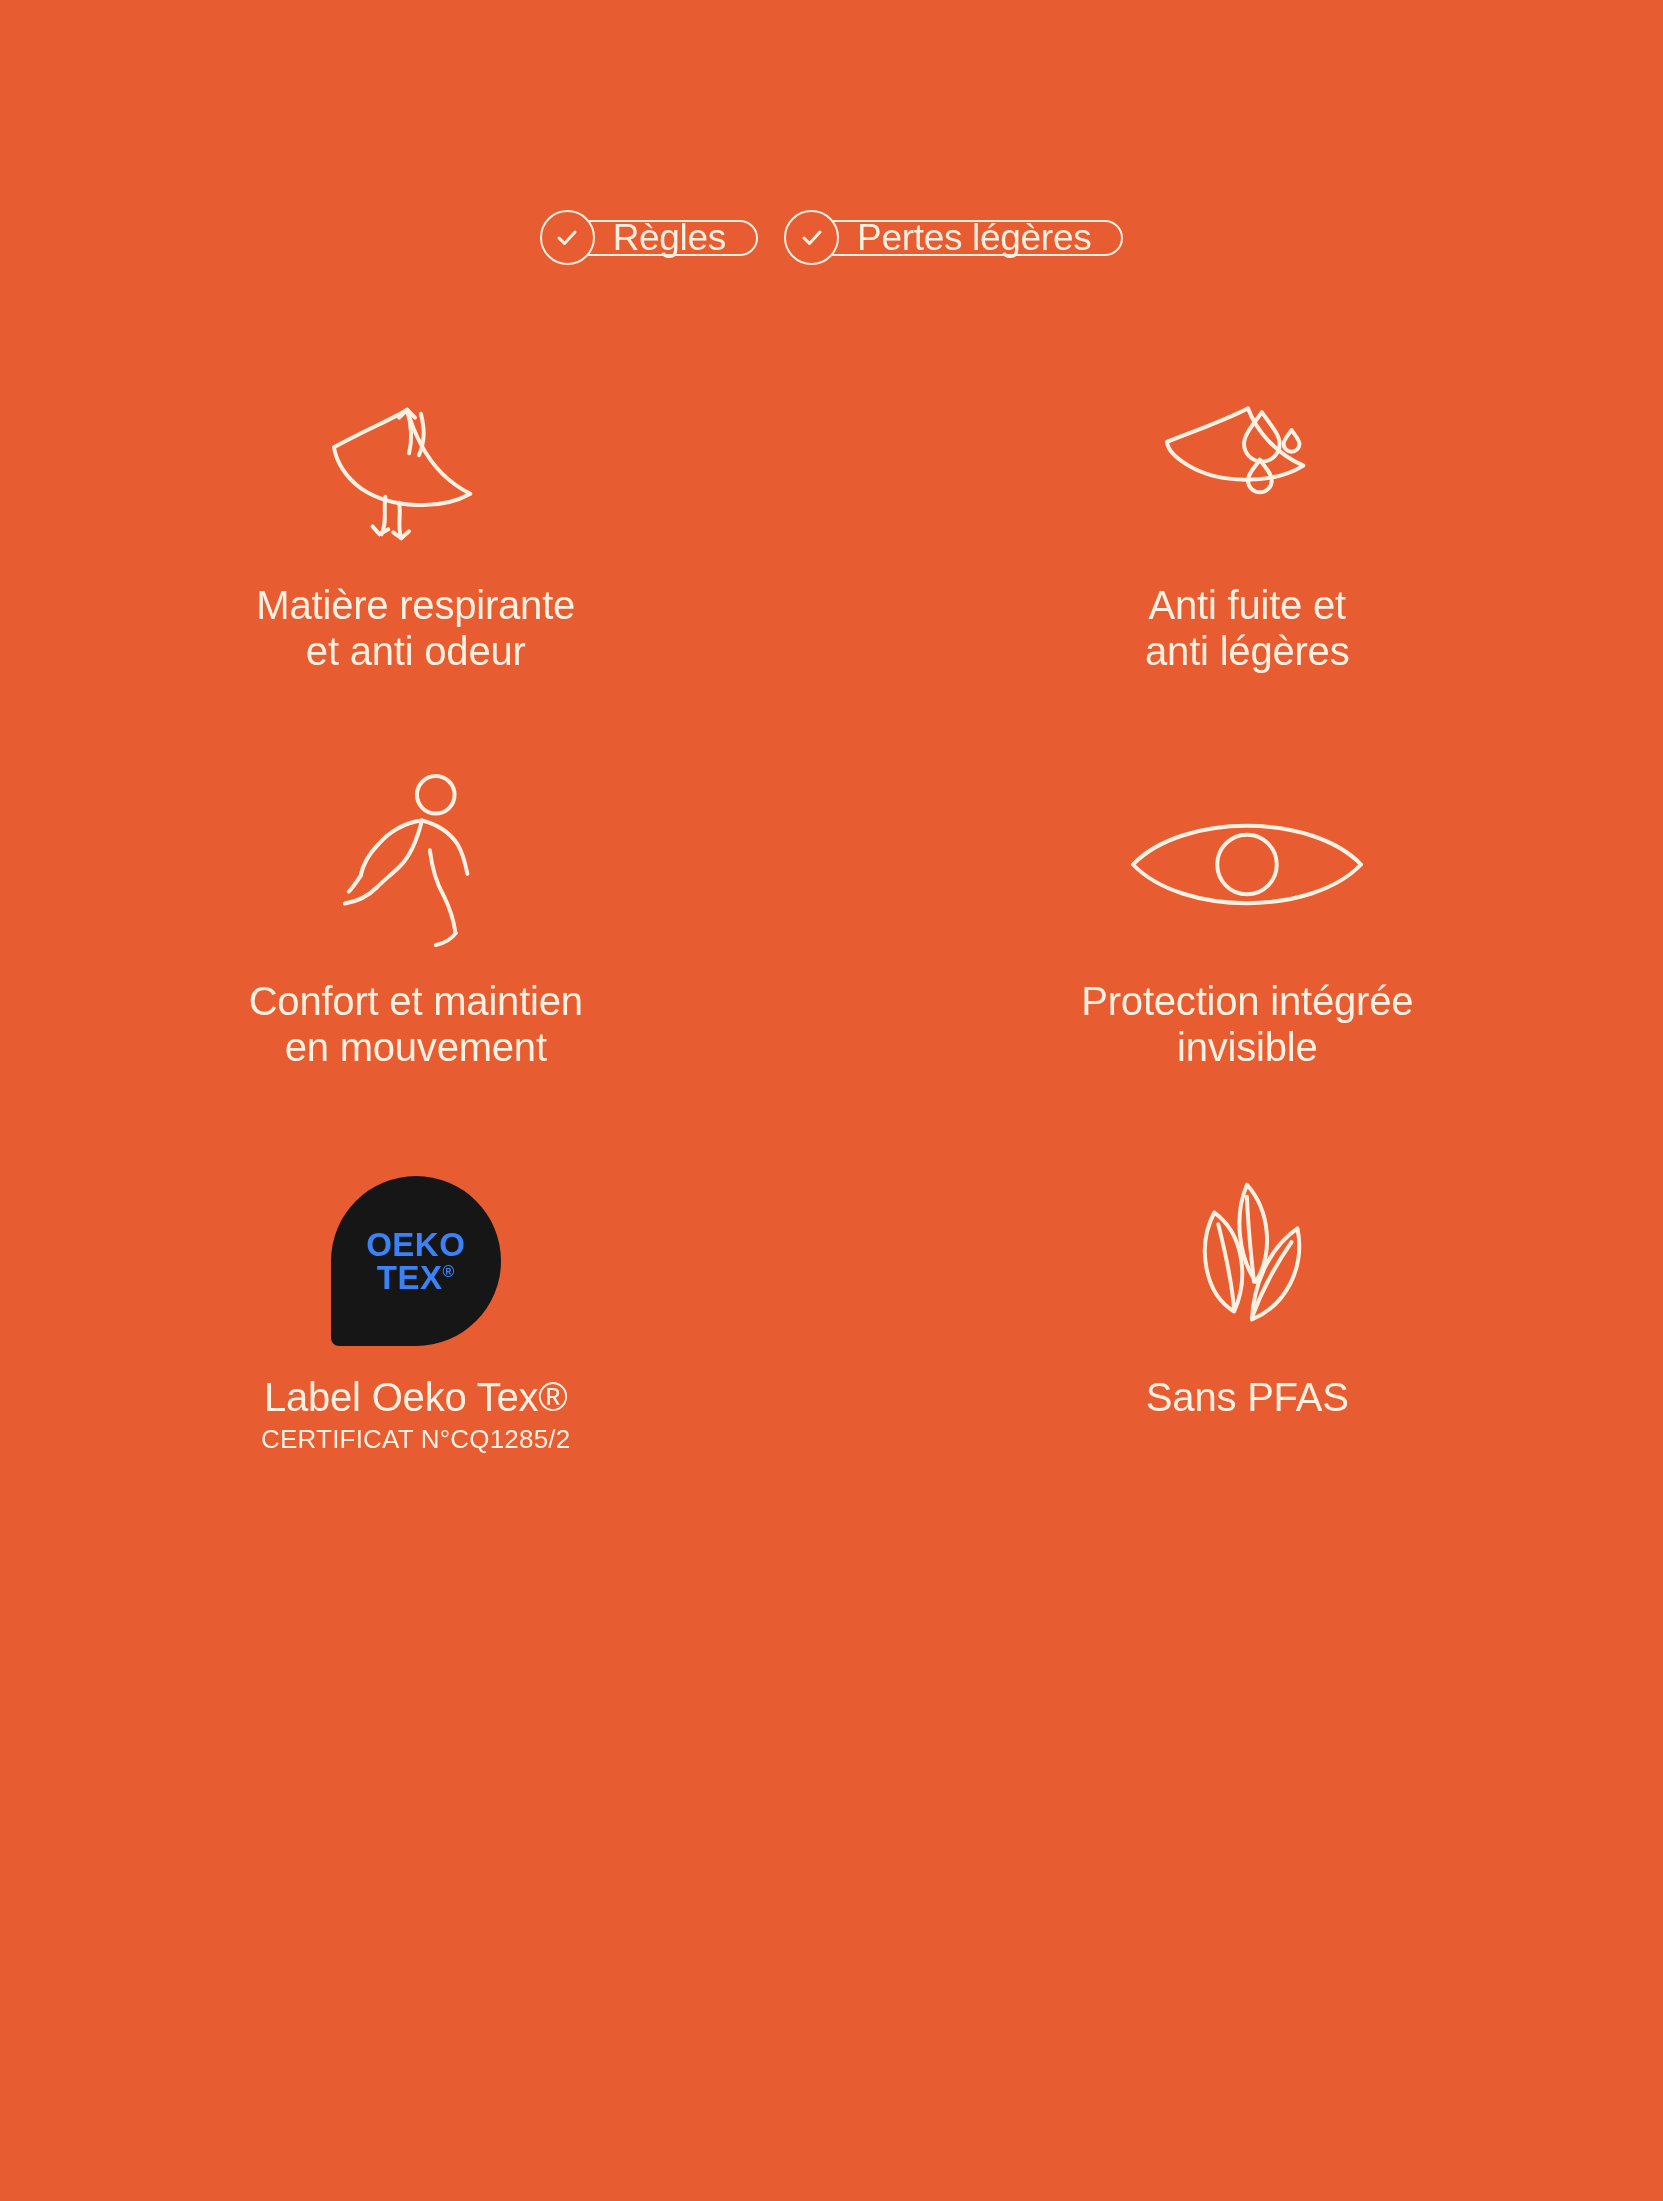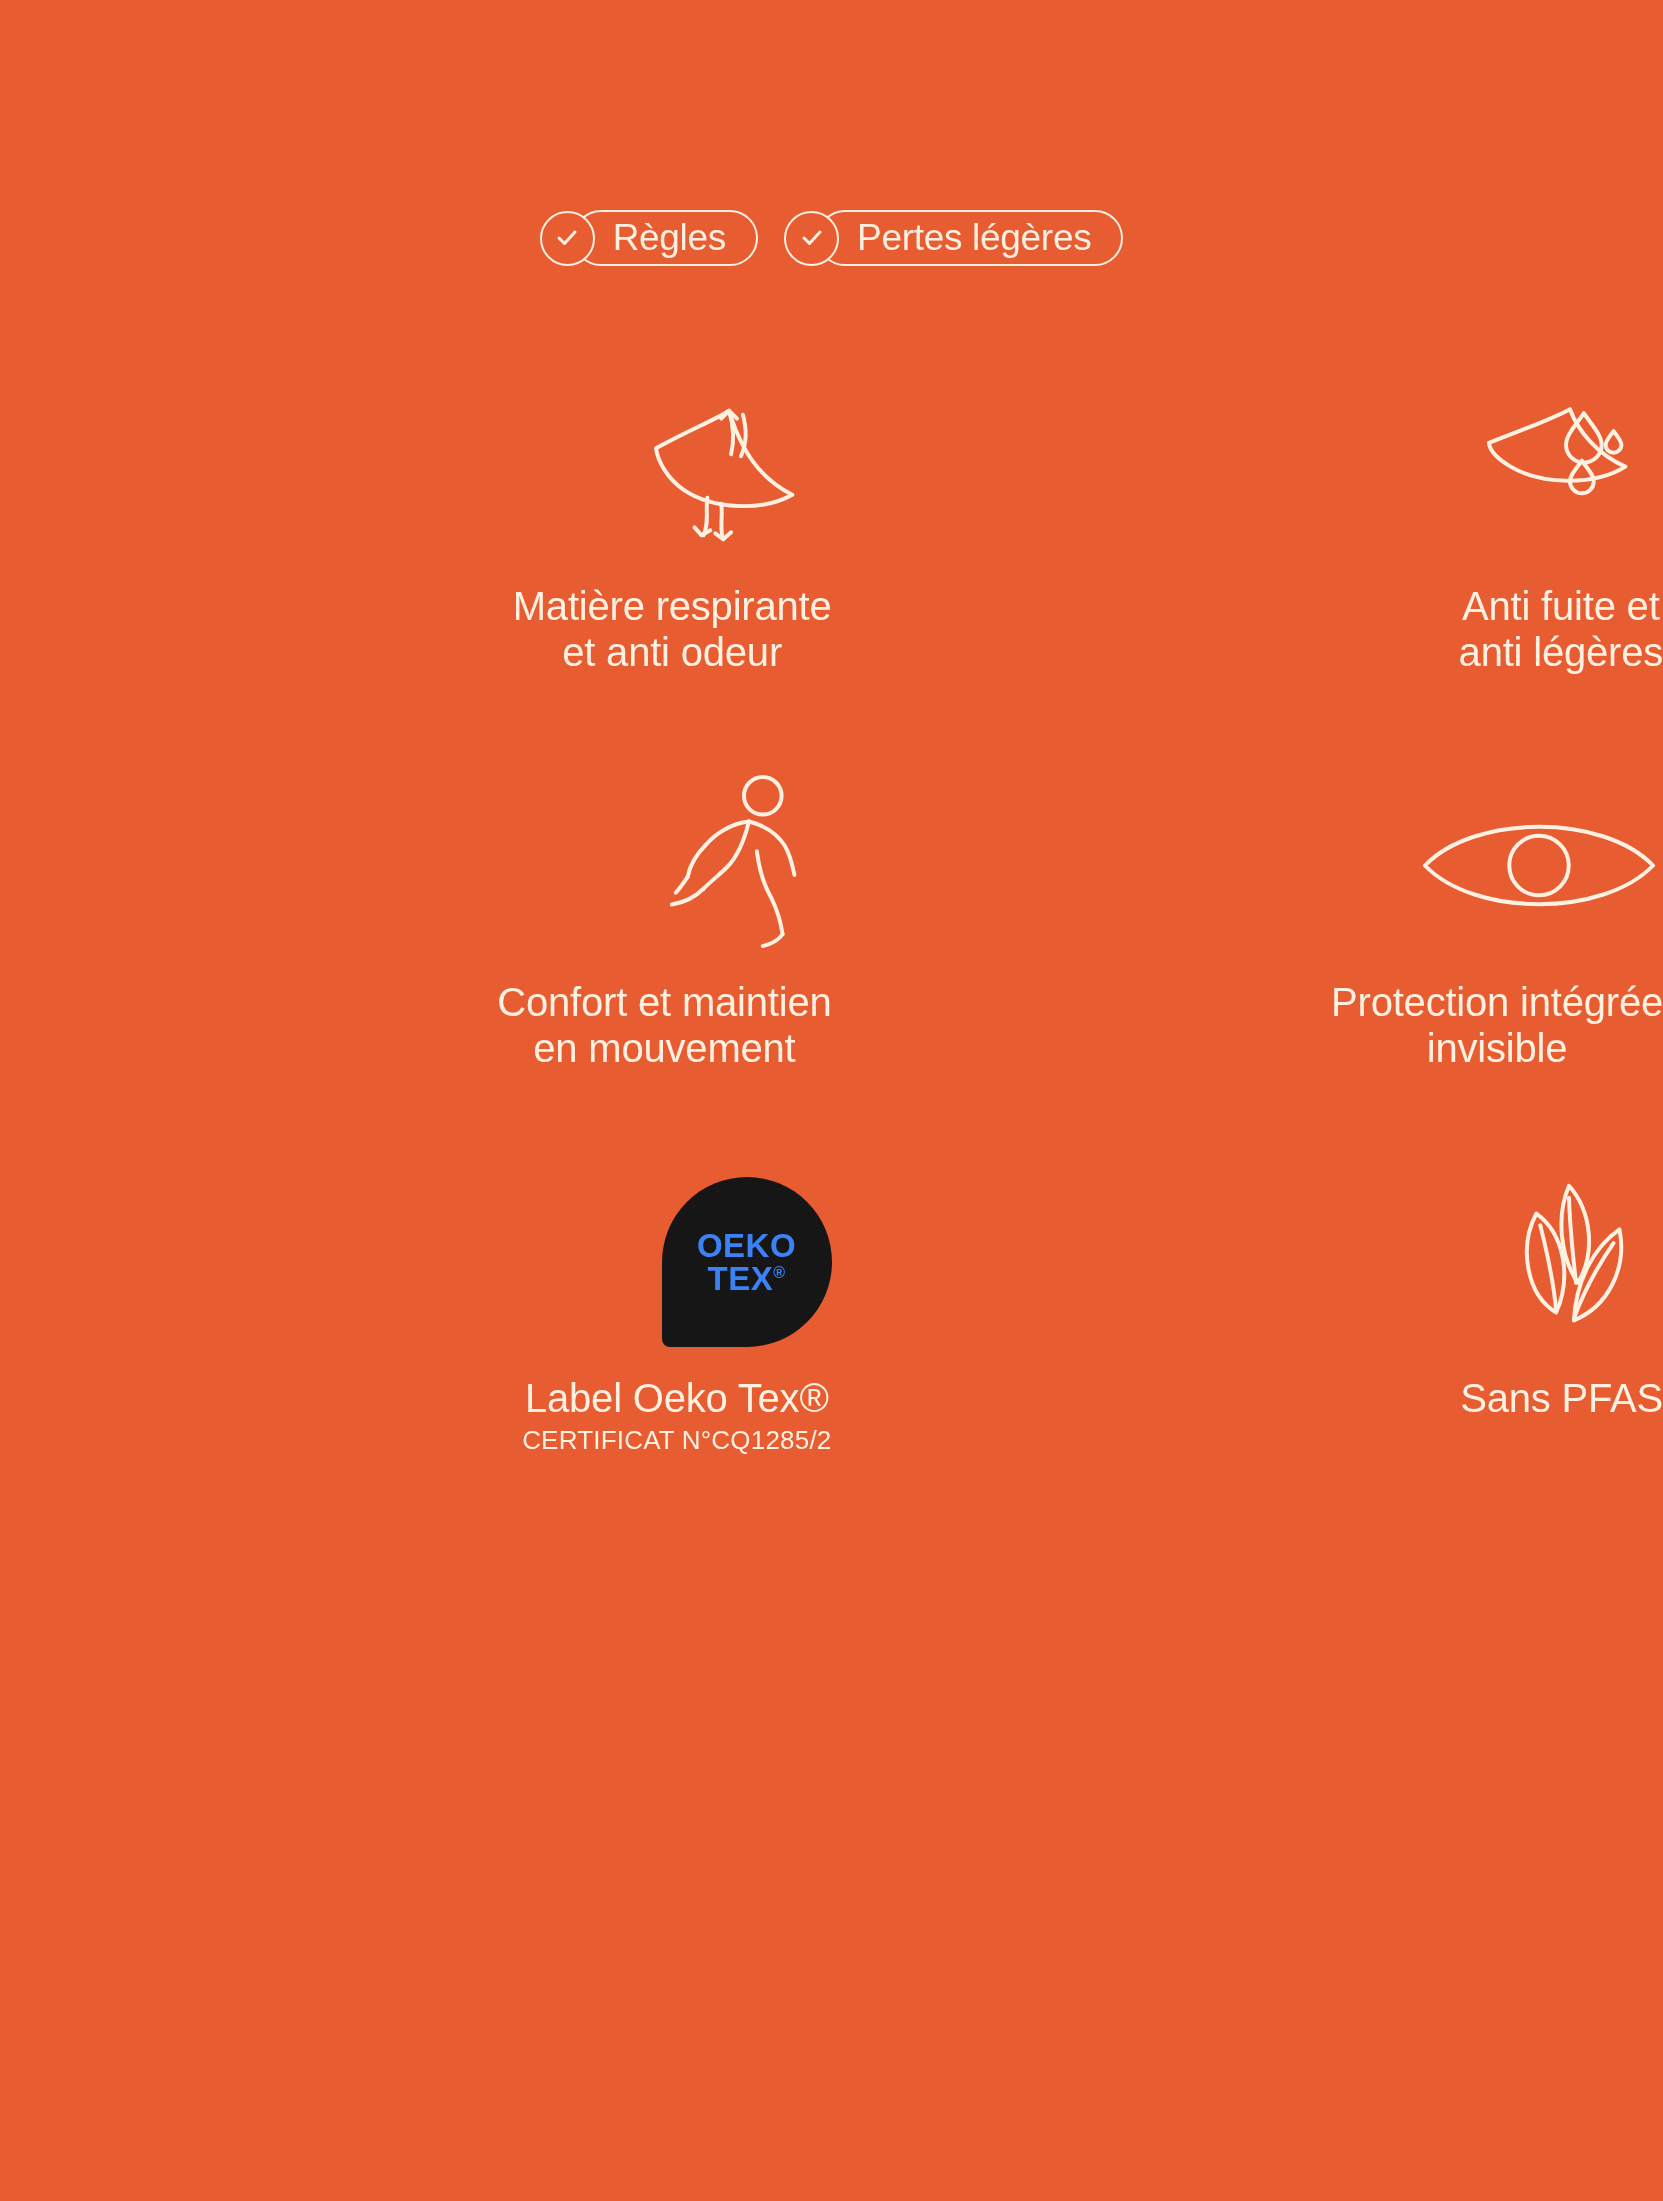--- a/index.html
+++ b/index.html
@@ -47,21 +47,21 @@
     justify-content: center;
     flex: none;
     position: relative;
     z-index: 2;
     background: #E85C32;
   }
   .chip-check svg { display: block; }
   .chip-label {
     border: 2px solid #FBEFE0;
     border-radius: 30px;
-    height: 56px;
+    height: 36px;
     display: flex;
     align-items: center;
     padding: 0 30px 0 38px;
     margin-left: -22px;
     font-size: 37px;
     letter-spacing: -0.3px;
     color: #FBEFE0;
     white-space: nowrap;
     box-sizing: border-box;
   }
@@ -69,21 +69,21 @@
   
   .grid {
     margin-top: 115px;
     display: grid;
     grid-template-columns: 1fr 1fr;
     row-gap: 91px;
   }
   .cell {
     display: flex;
     flex-direction: column;
-    align-items: flex-end;
+    align-items: center;
     justify-content: flex-start;
   }
   .icon-wrap {
     height: 198px;
     display: flex;
     align-items: center;
     justify-content: center;
   }
   .cap {
     margin-top: 14px;

